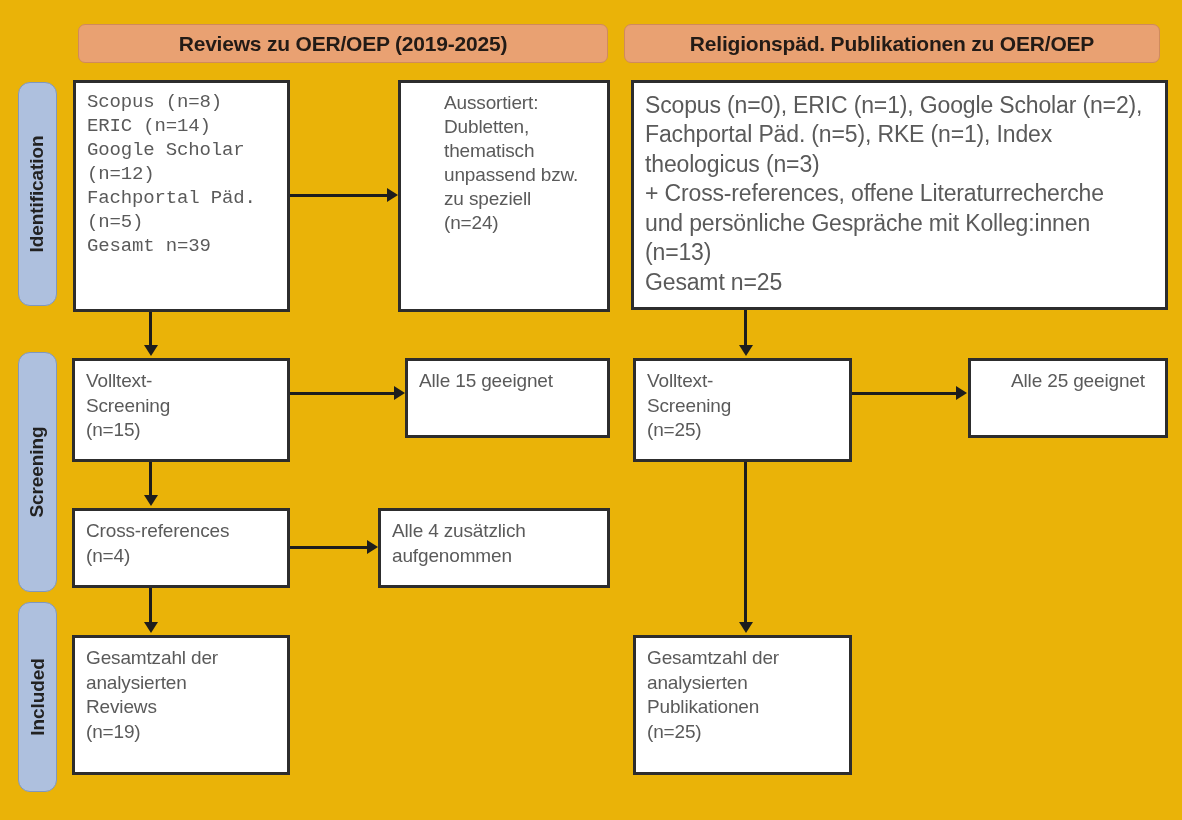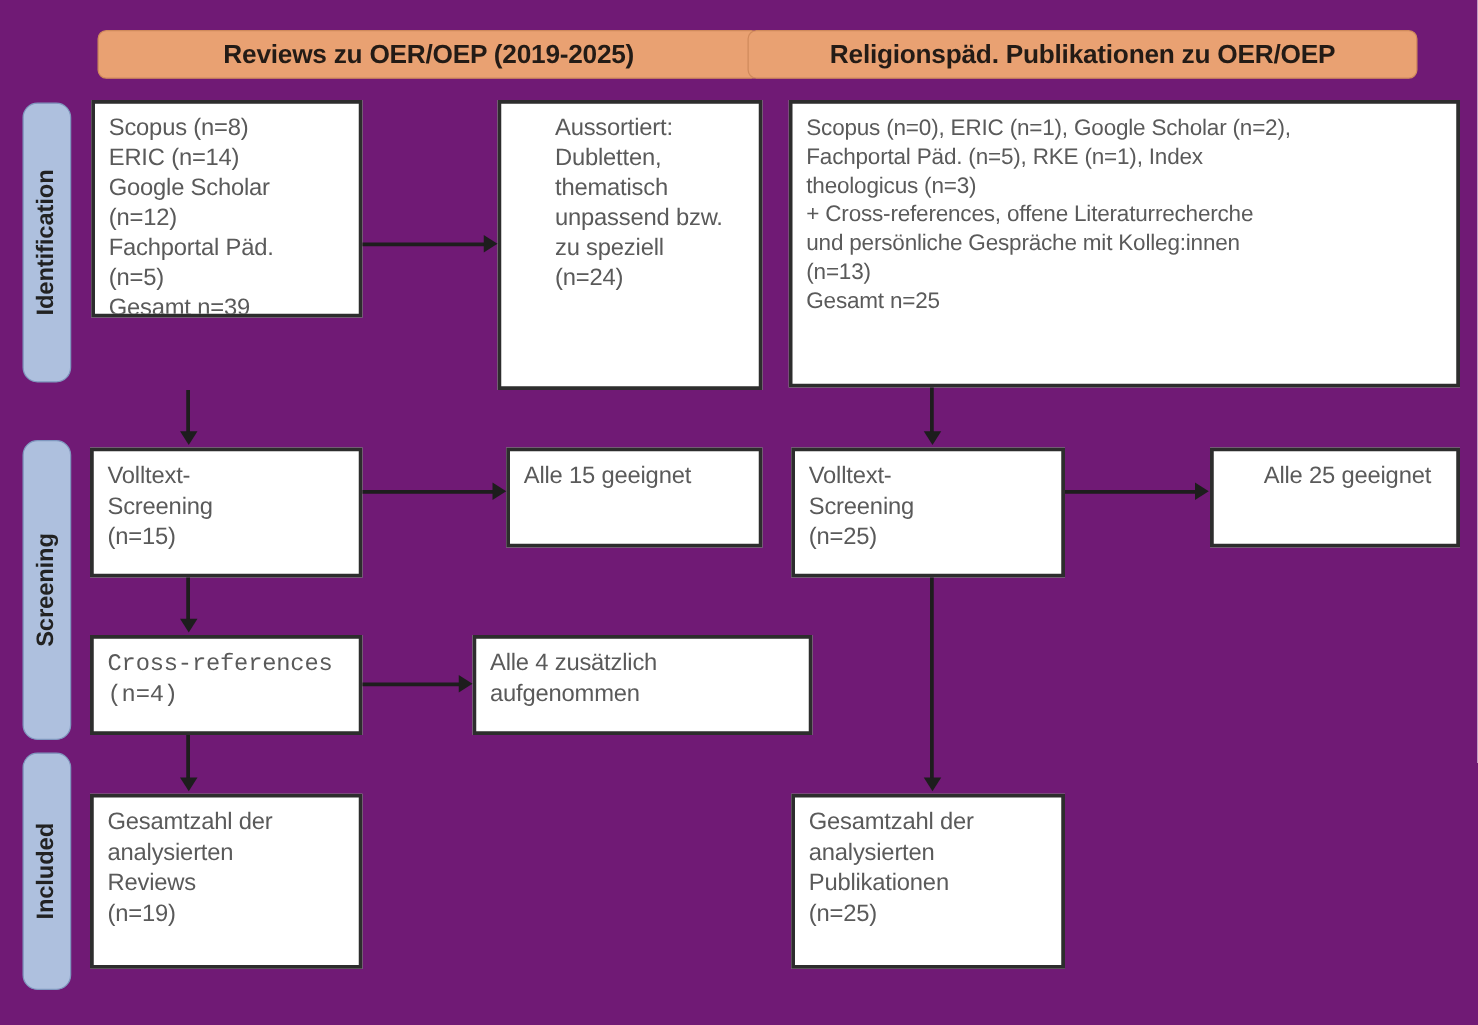--- a/index.html
+++ b/index.html
@@ -8,21 +8,21 @@
     padding: 0;
     background: #ffffff;
   }
   body {
     font-family: "Liberation Sans", sans-serif;
   }
   #canvas {
     position: relative;
     width: 1182px;
     height: 820px;
-    background: #701a75;
+    background: #eab308;
     overflow: hidden;
   }
 
   
   .col-header {
     position: absolute;
     background: #E9A172;
     border: 1px solid #D08A5C;
     border-radius: 7px;
     box-sizing: border-box;
@@ -65,21 +65,21 @@
     box-sizing: border-box;
     padding: 8px 9px 6px 11px;
     color: #5a5a5a;
     font-size: 19px;
     line-height: 1.30;
     white-space: pre-line;
     overflow: hidden;
     letter-spacing: -0.15px;
   }
   .flow-box.tight { line-height: 1.26; }
-  .flow-box.wide  { font-size: 18px; line-height: 1.28; }
+  .flow-box.wide  { font-size: 23px; line-height: 1.28; }
 
   
   .vline {
     position: absolute;
     width: 3px;
     background: #1d1d1d;
   }
   .hline {
     position: absolute;
     height: 3px;
@@ -102,61 +102,61 @@
 </style>
 </head>
 <body>
 
 <div id="canvas">
 
   <div class="col-header" style="left:78px; top:24px; width:530px; height:39px;">
     <span>Reviews zu OER/OEP (2019-2025)</span>
   </div>
 
-  <div class="col-header" style="left:598px; top:24px; width:536px; height:39px;">
+  <div class="col-header" style="left:624px; top:24px; width:536px; height:39px;">
     <span>Religionspäd. Publikationen zu OER/OEP</span>
   </div>
 
   <div class="stage-pill" style="left:18px; top:82px; width:39px; height:224px;">
     <span>Identification</span>
   </div>
 
   <div class="stage-pill" style="left:18px; top:352px; width:39px; height:240px;">
     <span>Screening</span>
   </div>
 
   <div class="stage-pill" style="left:18px; top:602px; width:39px; height:190px;">
     <span>Included</span>
   </div>
 
-  <div class="flow-box tight" style="left:73px; top:80px; width:217px; height:174px;">Scopus (n=8)
+  <div class="flow-box tight" style="left:73px; top:80px; width:217px; height:232px;font-family:Liberation Mono, monospace;">Scopus (n=8)
 ERIC (n=14)
 Google Scholar
 (n=12)
 Fachportal Päd.
 (n=5)
 Gesamt n=39</div>
 
   <div class="flow-box tight" style="left:398px; top:80px; width:212px; height:232px;padding-left:43px;">Aussortiert:
 Dubletten,
 thematisch
 unpassend bzw.
 zu speziell
 (n=24)</div>
 
   <div class="flow-box" style="left:72px; top:358px; width:218px; height:104px;">Volltext-
 Screening
 (n=15)</div>
 
   <div class="flow-box" style="left:405px; top:358px; width:205px; height:80px;">Alle 15 geeignet</div>
 
-  <div class="flow-box" style="left:72px; top:508px; width:218px; height:80px;font-family:Liberation Mono, monospace;">Cross-references
+  <div class="flow-box" style="left:72px; top:508px; width:218px; height:80px;">Cross-references
 (n=4)</div>
 
-  <div class="flow-box" style="left:378px; top:508px; width:272px; height:80px;">Alle 4 zusätzlich
+  <div class="flow-box" style="left:378px; top:508px; width:232px; height:80px;">Alle 4 zusätzlich
 aufgenommen</div>
 
   <div class="flow-box" style="left:72px; top:635px; width:218px; height:140px;">Gesamtzahl der
 analysierten
 Reviews
 (n=19)</div>
 
   <div class="flow-box wide" style="left:631px; top:80px; width:537px; height:230px;">Scopus (n=0), ERIC (n=1), Google Scholar (n=2),
 Fachportal Päd. (n=5), RKE (n=1), Index
 theologicus (n=3)

